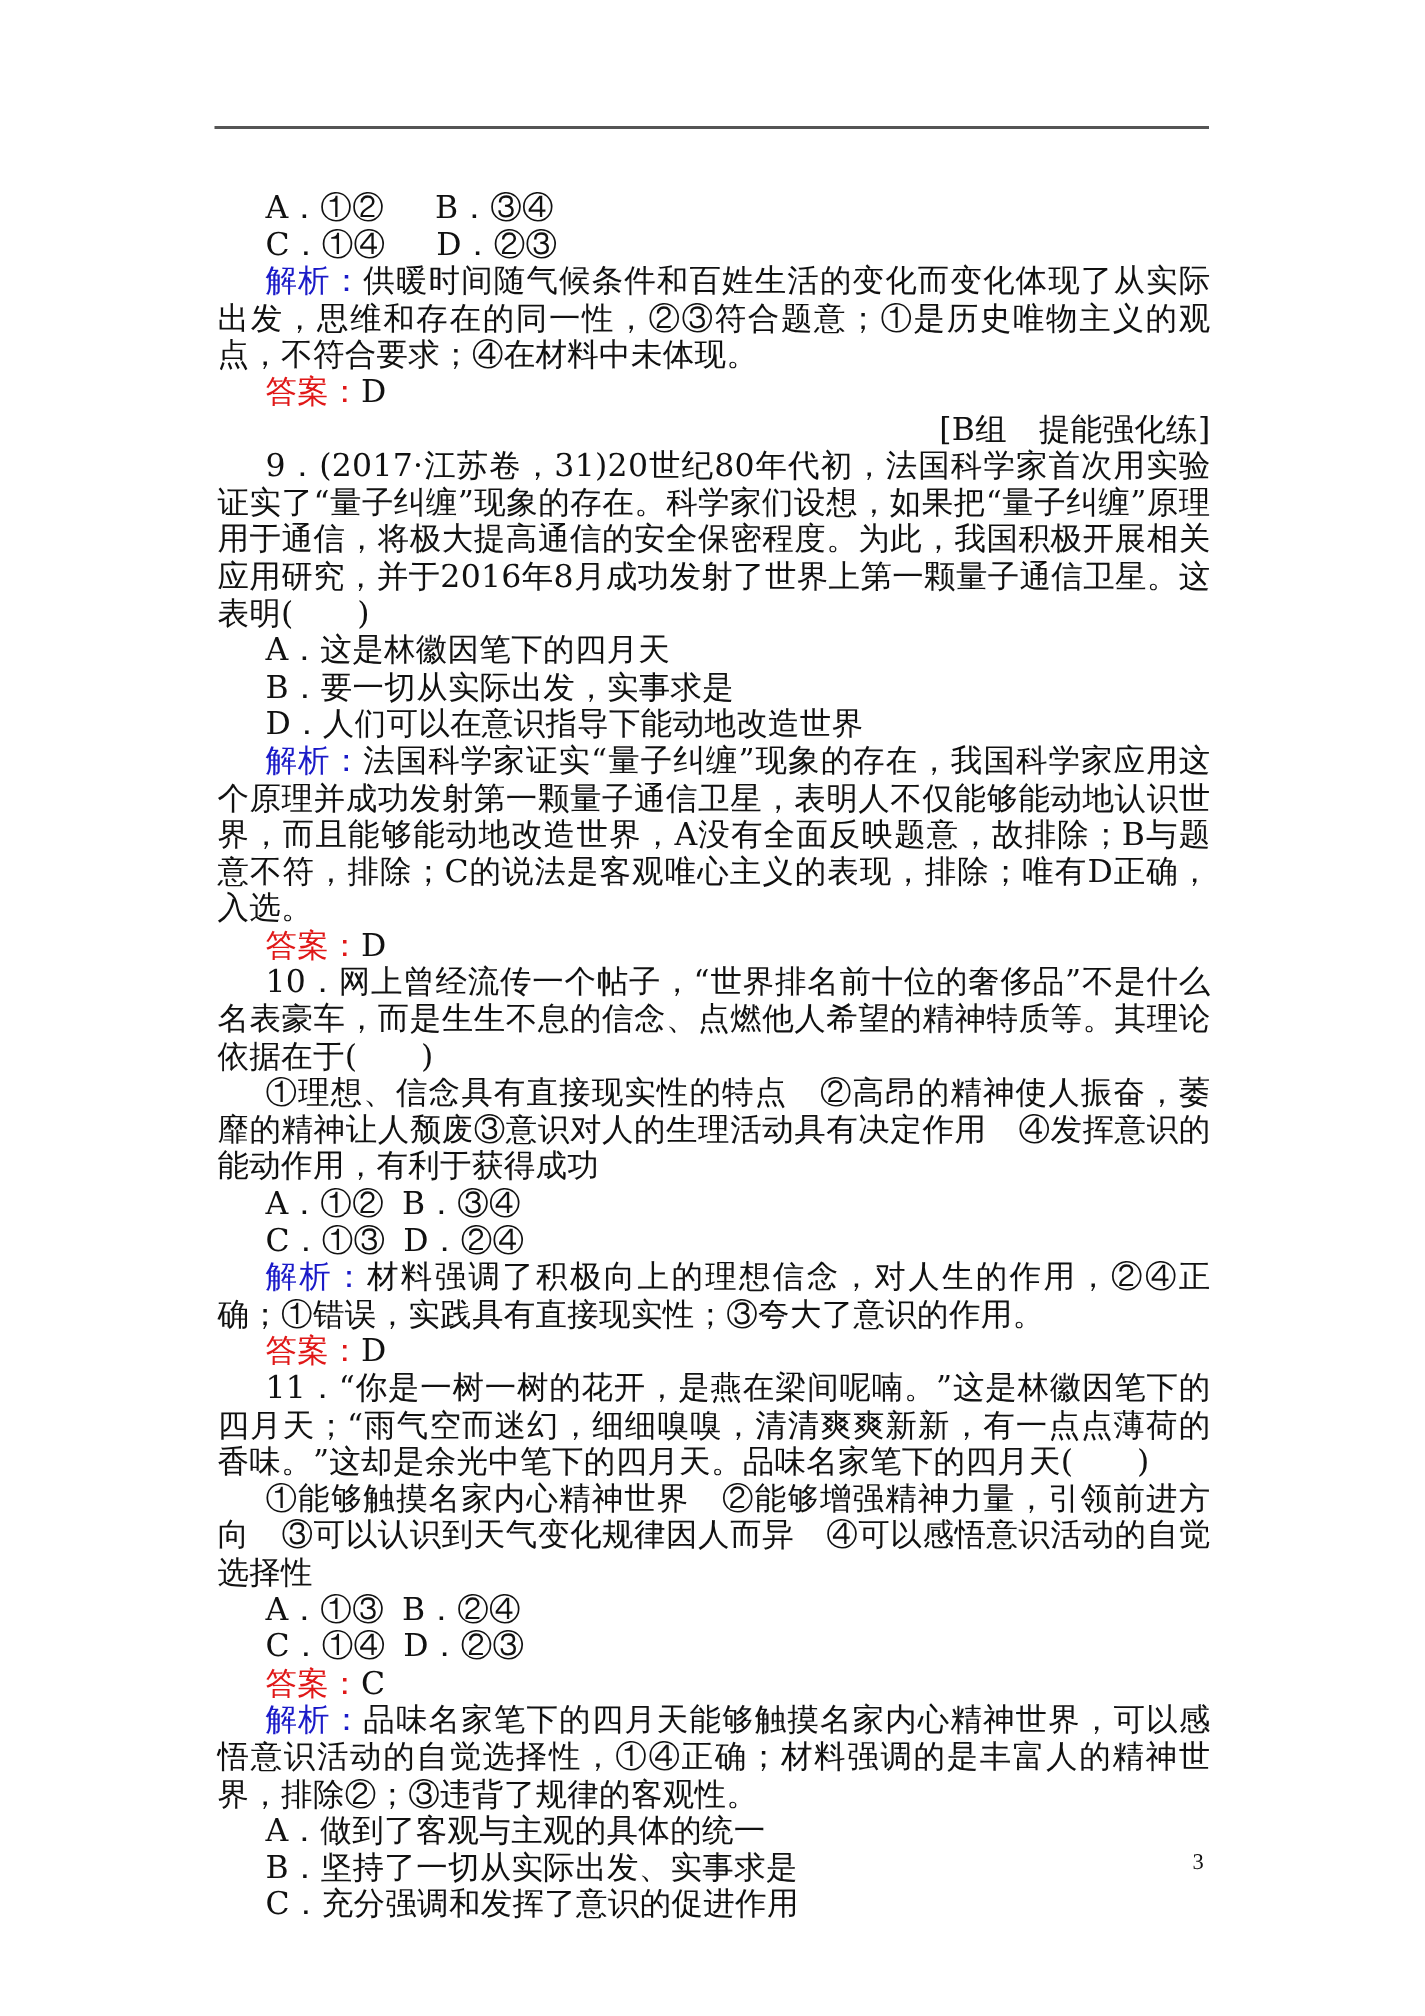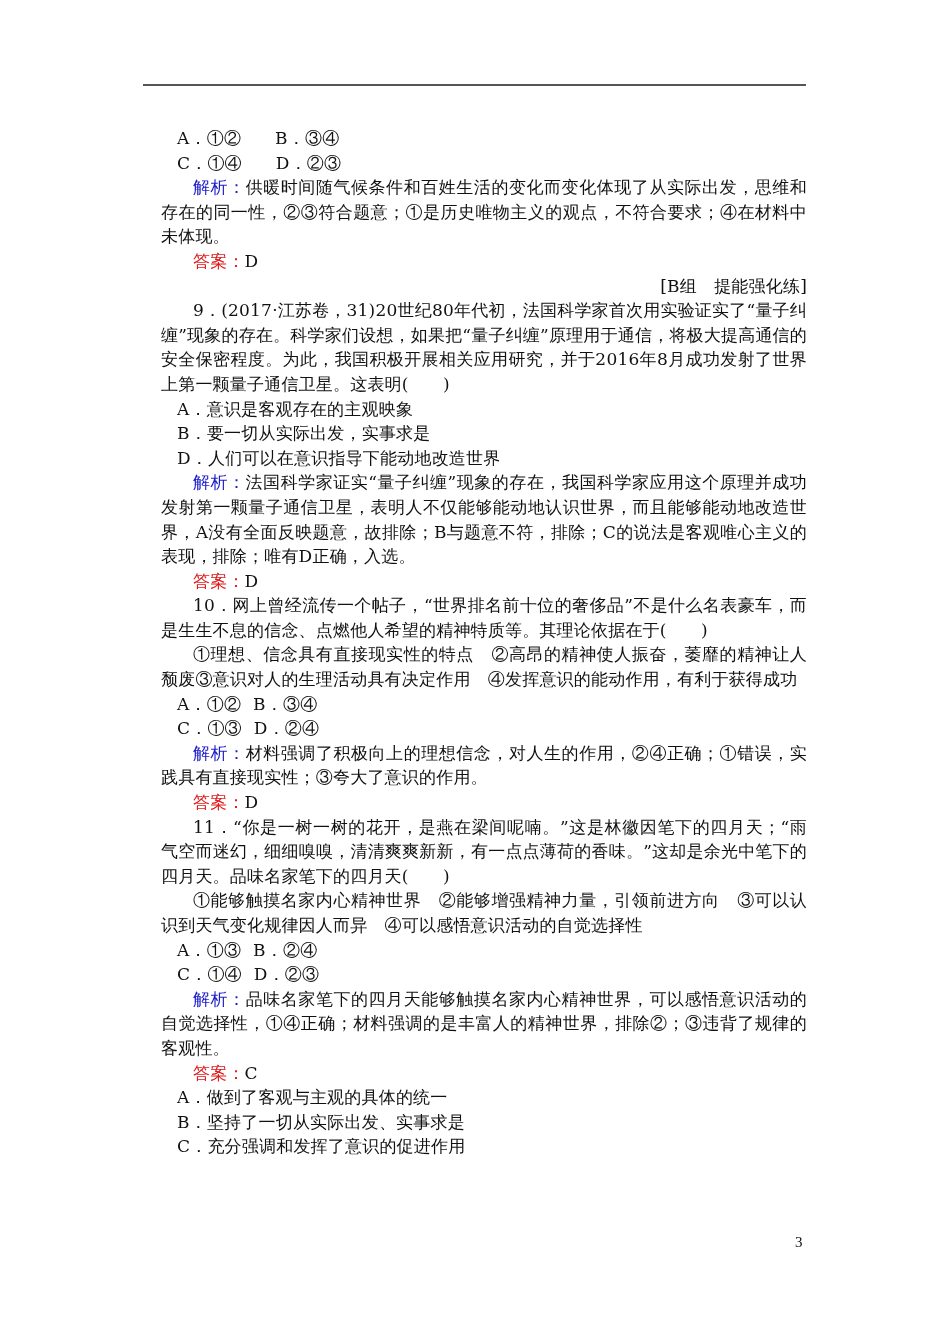--- a/index.html
+++ b/index.html
@@ -1,22 +1,22 @@
 <!DOCTYPE html>
 <html><head>
 <meta charset="utf-8">
 <style>
   html, body { margin: 0; padding: 0; background: #ffffff; }
   body { width: 950px; height: 1344px; position: relative; overflow: hidden;
          font-family: "DejaVu Serif", "Liberation Serif", serif; color: #111; }
   .rule { position: absolute; left: 143px; top: 84px; width: 663px; height: 2px; background: #555; }
   .content { position: absolute; left: 145px; top: 126px; width: 662px;
-             font-size: 17px; line-height: 24.6px; text-align: justify; letter-spacing: 0.2px; }
+             font-size: 21px; line-height: 24.6px; text-align: justify; letter-spacing: 0.2px; }
   .p { margin: 0; }
-  .ind { text-indent: 32px; margin-left: 16px; }
+  .ind { text-indent: 32px; }
   .opt { padding-left: 32px; }
   .gap { display: inline-block; width: 34px; }
   .gap-s { display: inline-block; width: 12px; }
   .lbl-analysis { color: #1a1ac8; }
   .lbl-answer { color: #e01818; }
   .center { text-align: right; }
   .pagenum { position: absolute; left: 795px; top: 1234px; font-size: 15px;
              font-family: "Liberation Serif", serif; }
 </style>
 </head>
@@ -38,21 +38,21 @@
     </p>
     <p class="p ind">
       <span class="lbl-answer">答案：</span><span>D</span>
     </p>
   </div>
 
   <p class="p center">[B组　提能强化练]</p>
 
   <div>
     <p class="p ind">9．(2017·江苏卷，31)20世纪80年代初，法国科学家首次用实验证实了“量子纠缠”现象的存在。科学家们设想，如果把“量子纠缠”原理用于通信，将极大提高通信的安全保密程度。为此，我国积极开展相关应用研究，并于2016年8月成功发射了世界上第一颗量子通信卫星。这表明(　　)</p>
-    <p class="p opt">A．意识是客观存在的主观映象</p>
+    <p class="p opt">A．这是林徽因笔下的四月天</p>
     <p class="p opt">B．要一切从实际出发，实事求是</p>
     <p class="p opt">D．人们可以在意识指导下能动地改造世界</p>
     <p class="p ind">
       <span class="lbl-analysis">解析：</span><span>法国科学家证实“量子纠缠”现象的存在，我国科学家应用这个原理并成功发射第一颗量子通信卫星，表明人不仅能够能动地认识世界，而且能够能动地改造世界，A没有全面反映题意，故排除；B与题意不符，排除；C的说法是客观唯心主义的表现，排除；唯有D正确，入选。</span>
     </p>
     <p class="p ind">
       <span class="lbl-answer">答案：</span><span>D</span>
     </p>
   </div>
 
@@ -76,24 +76,24 @@
   <div>
     <p class="p ind">11．“你是一树一树的花开，是燕在梁间呢喃。”这是林徽因笔下的四月天；“雨气空而迷幻，细细嗅嗅，清清爽爽新新，有一点点薄荷的香味。”这却是余光中笔下的四月天。品味名家笔下的四月天(　　)</p>
     <p class="p ind">①能够触摸名家内心精神世界　②能够增强精神力量，引领前进方向　③可以认识到天气变化规律因人而异　④可以感悟意识活动的自觉选择性</p>
     <p class="p opt">
       <span>A．①③</span><span class="gap-s"></span><span>B．②④</span>
     </p>
     <p class="p opt">
       <span>C．①④</span><span class="gap-s"></span><span>D．②③</span>
     </p>
     <p class="p ind">
-      <span class="lbl-analysis">解析：</span><span>品味名家笔下的四月天能够触摸名家内心精神世界，可以感悟意识活动的自觉选择性，①④正确；材料强调的是丰富人的精神世界，排除②；③违背了规律的客观性。</span>
+      <span class="lbl-answer">答案：</span><span>C</span>
     </p>
     <p class="p ind">
-      <span class="lbl-answer">答案：</span><span>C</span>
+      <span class="lbl-analysis">解析：</span><span>品味名家笔下的四月天能够触摸名家内心精神世界，可以感悟意识活动的自觉选择性，①④正确；材料强调的是丰富人的精神世界，排除②；③违背了规律的客观性。</span>
     </p>
   </div>
 
   <div>
     <p class="p opt">A．做到了客观与主观的具体的统一</p>
     <p class="p opt">B．坚持了一切从实际出发、实事求是</p>
     <p class="p opt">C．充分强调和发挥了意识的促进作用</p>
   </div>
 
 </div>

